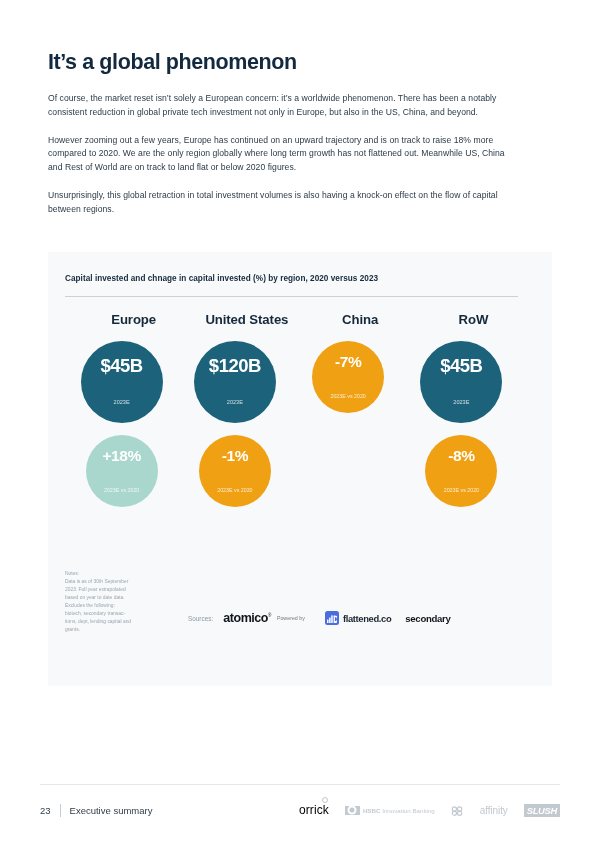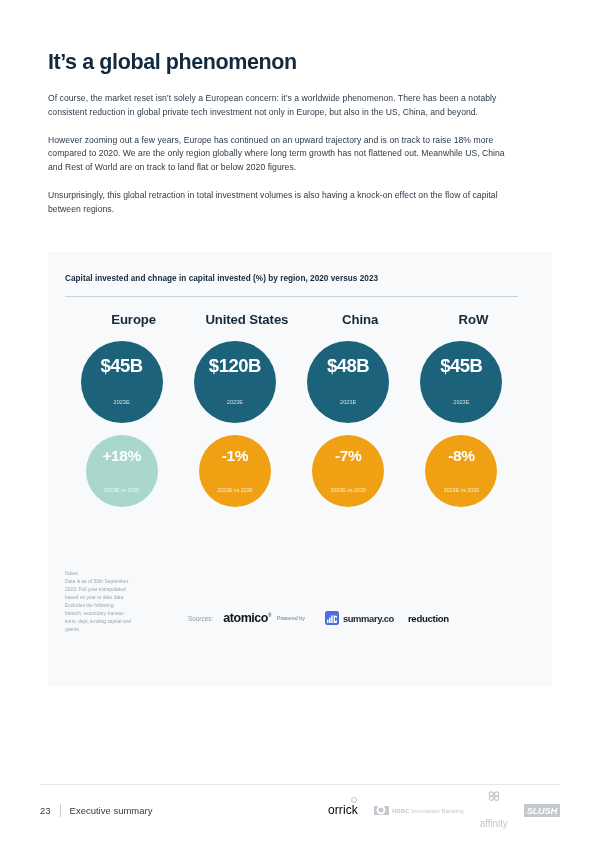--- a/index.html
+++ b/index.html
@@ -300,23 +300,22 @@
     transform: translate(-50%, -50%);
     border-radius: 50%;
     background: #ffffff;
   }
   .hsbc-mark:before { width: 9px; height: 9px; }
   .hsbc-mark:after  { width: 5px; height: 5px; background: #c2c9cf; }
   .f-hsbc-text { font-size: 6.2px; color: #c2c9cf; white-space: nowrap; }
   .f-hsbc-text b { font-weight: 700; }
   .f-affinity {
     display: flex;
-    align-items: center;
+    align-items: flex-end;
     gap: 17px;
-    flex-direction: column;
   }
   .aff-mark { display: block; }
   .f-affinity-text { font-size: 10px; color: #c2c9cf; letter-spacing: -0.1px; }
   .f-slush {
     font-size: 9.4px;
     font-weight: 700;
     font-style: italic;
     color: #ffffff;
     background: #c2c9cf;
     padding: 1px 3px;
@@ -362,24 +361,20 @@
           <div class="v-sub">2023E</div>
         </div>
         <div class="bubble bubble-change">
           <div class="c-main">-1%</div>
           <div class="c-sub">2023E vs 2020</div>
         </div>
       </div>
 
       <div class="col">
         <div class="col-label">China</div>
-        <div class="bubble bubble-value">
-          <div class="v-main">$48B</div>
-          <div class="v-sub">2023E</div>
-        </div>
         <div class="bubble bubble-change">
           <div class="c-main">-7%</div>
           <div class="c-sub">2023E vs 2020</div>
         </div>
       </div>
 
       <div class="col">
         <div class="col-label">RoW</div>
         <div class="bubble bubble-value">
           <div class="v-main">$45B</div>
@@ -410,23 +405,23 @@
       <span class="powered">Powered by</span>
       <span class="logo-dealroom">
         <span class="dr-mark">
           <svg width="10" height="8" viewBox="0 0 10 8" aria-hidden="true">
             <rect x="0" y="4.6" width="1.5" height="3.4" fill="#ffffff"></rect>
             <rect x="2.1" y="2.6" width="1.5" height="5.4" fill="#ffffff"></rect>
             <rect x="4.2" y="0.4" width="1.5" height="7.6" fill="#ffffff"></rect>
             <path d="M6.6 0.4 h1.1 a2.1 2.1 0 0 1 0 7.6 h-1.1 z M7.9 2.1 v4.2 a1.2 1.2 0 0 0 0 -4.2 z" fill="#ffffff"></path>
           </svg>
         </span>
-        <span class="dr-text">summary.co</span>
+        <span class="dr-text">flattened.co</span>
       </span>
-      <span class="logo-crunchbase">reduction</span>
+      <span class="logo-crunchbase">secondary</span>
     </div>
 
   </div>
 
   <div class="footer-rule"></div>
   <div class="footer">
     <span class="folio">23</span>
     <span class="folio-sep"></span>
     <span class="footer-section">Executive summary</span>
 

